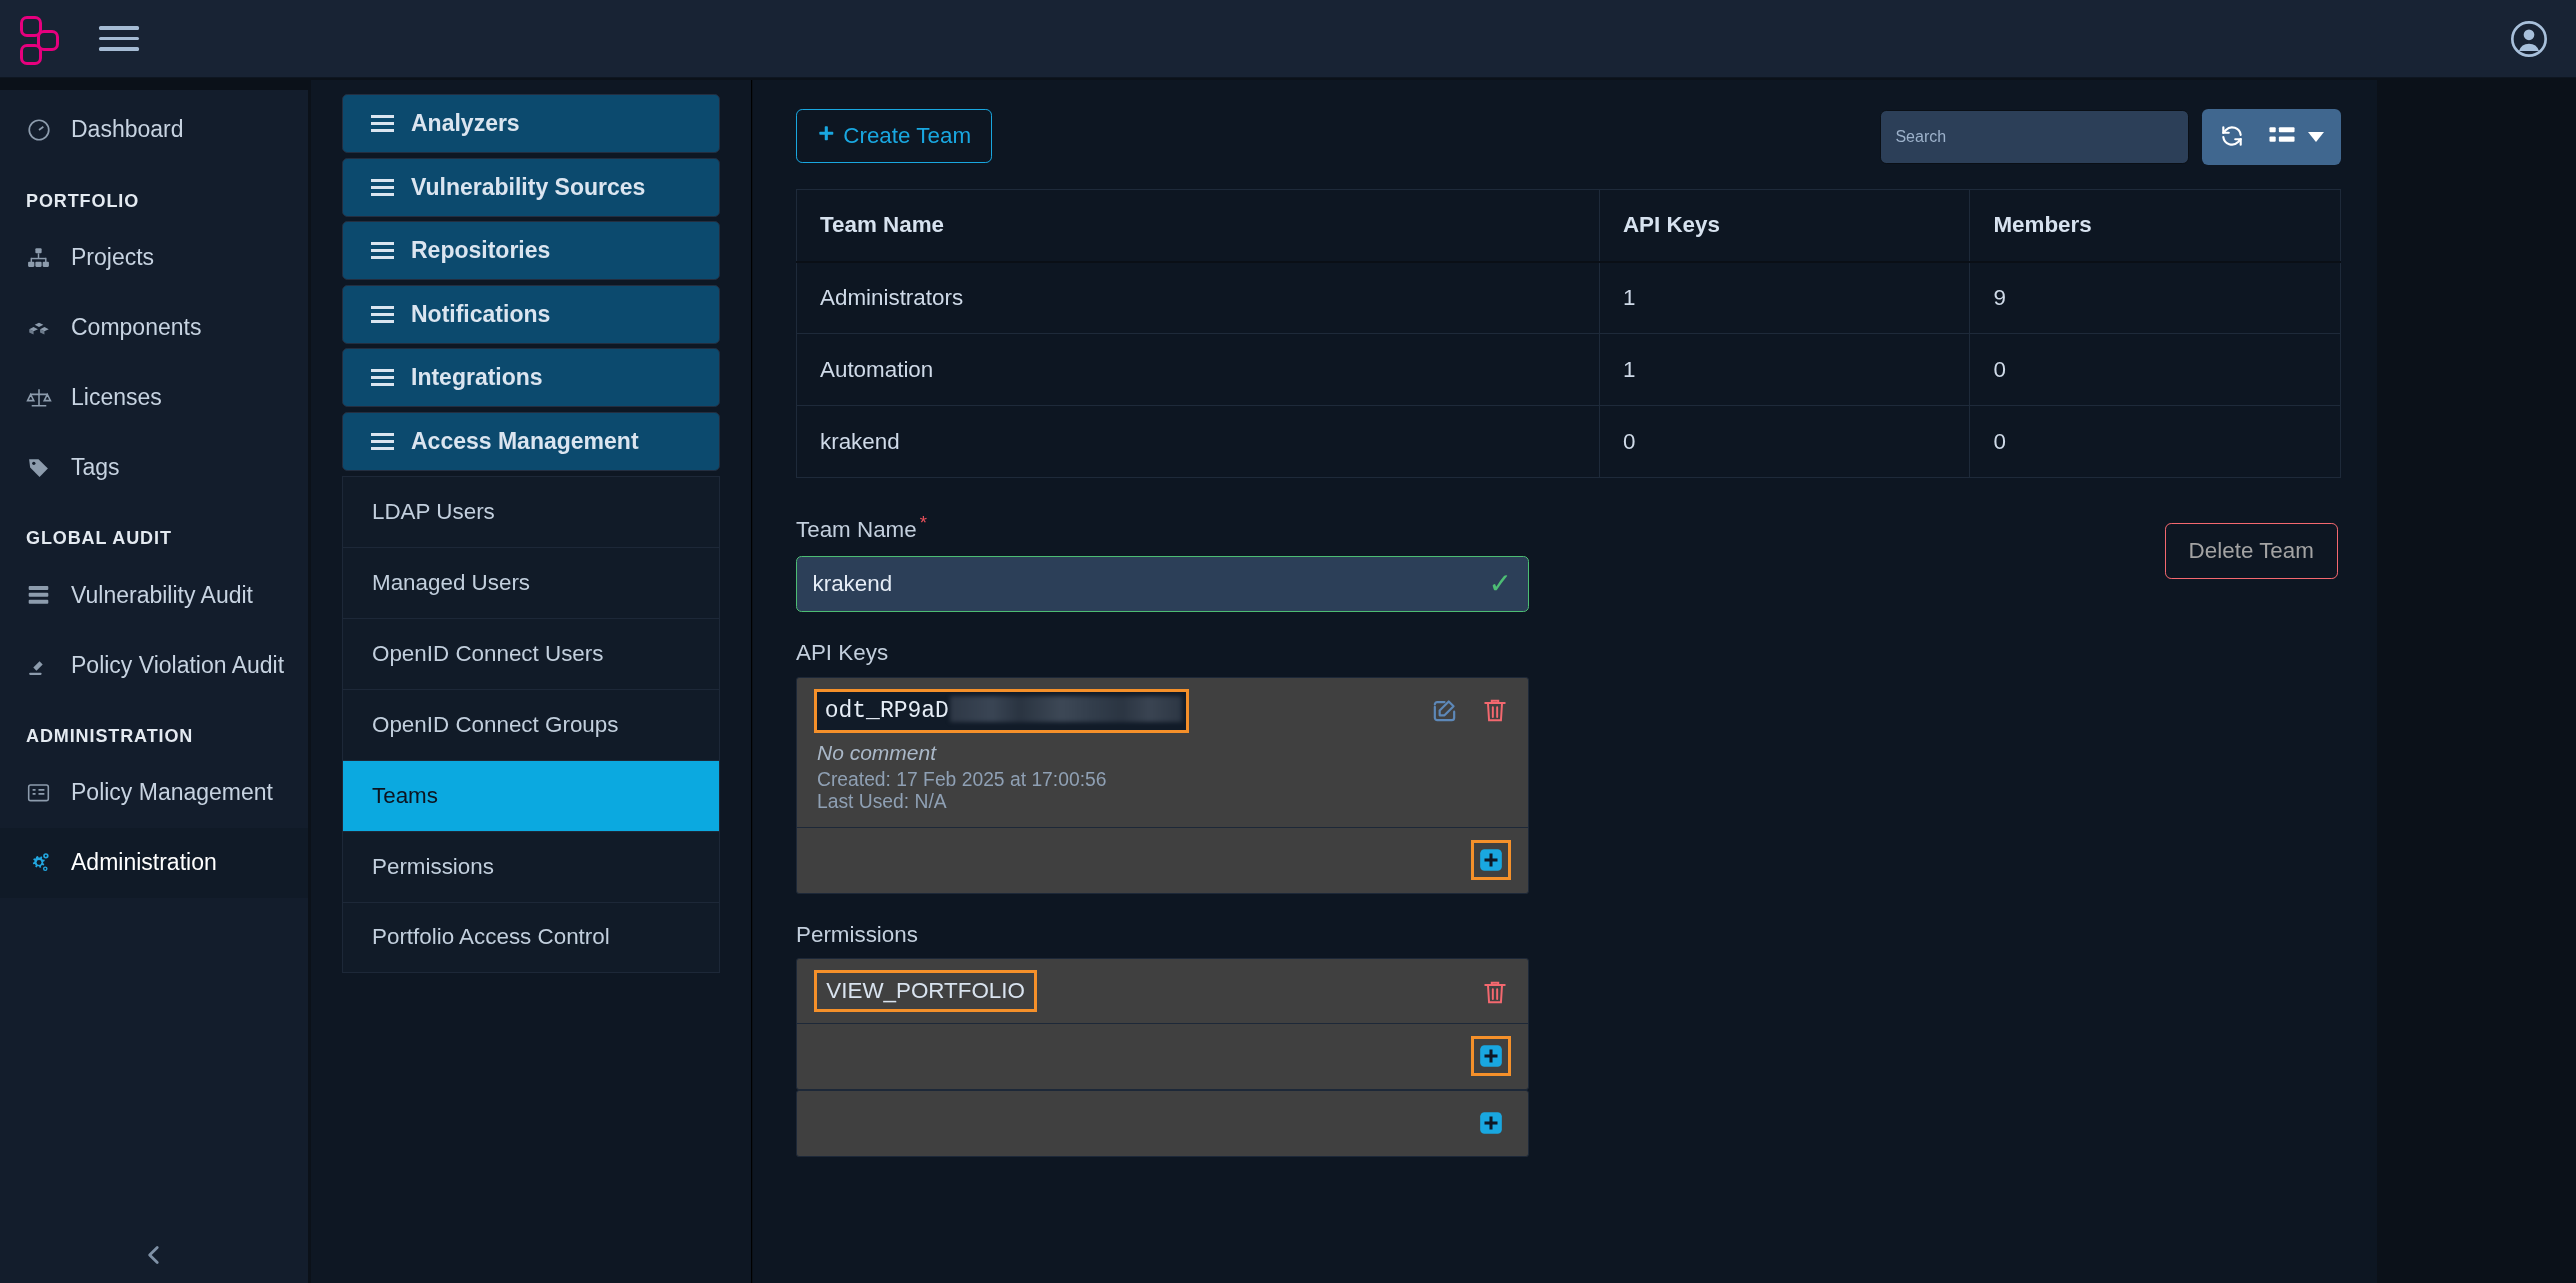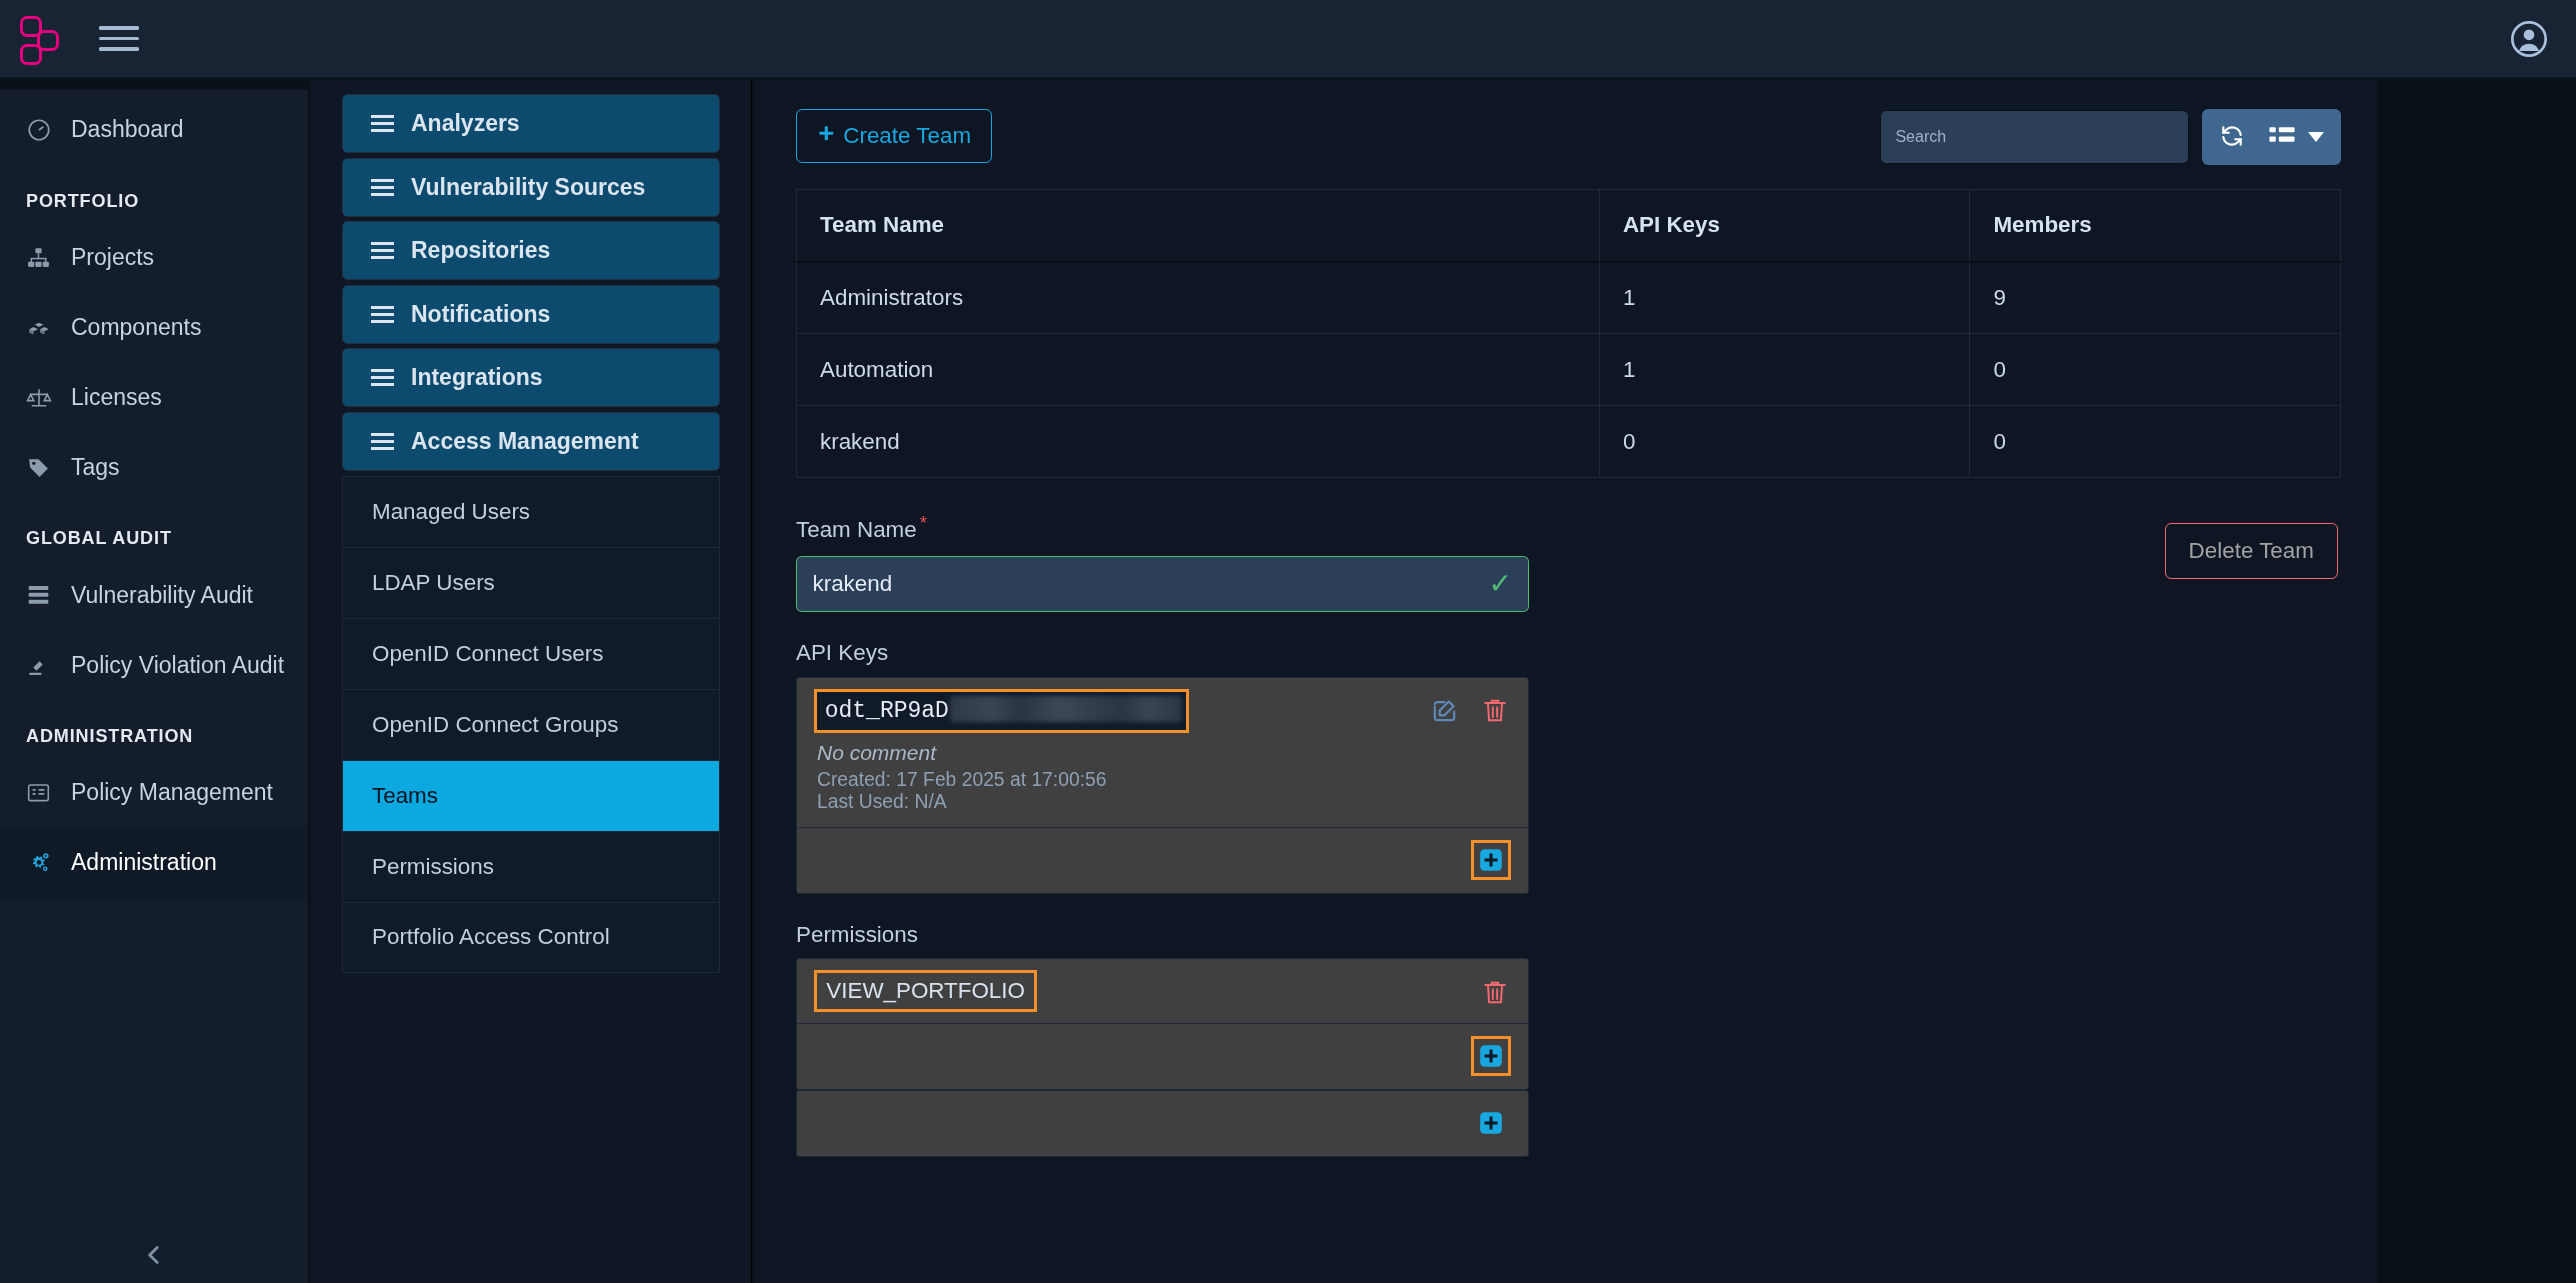--- a/index.html
+++ b/index.html
@@ -390,24 +390,24 @@
     <span class="bars">
         <span></span>
         <span></span>
         <span></span>
       </span>
     <span>Access Management</span>
   </div>
 
   <div>
     <div class="acc-sub">
+      <span>LDAP Users</span>
+    </div>
+    <div class="acc-sub">
       <span>Managed Users</span>
-    </div>
-    <div class="acc-sub">
-      <span>LDAP Users</span>
     </div>
     <div class="acc-sub">
       <span>OpenID Connect Users</span>
     </div>
     <div class="acc-sub">
       <span>OpenID Connect Groups</span>
     </div>
     <div class="acc-sub active">
       <span>Teams</span>
     </div>

